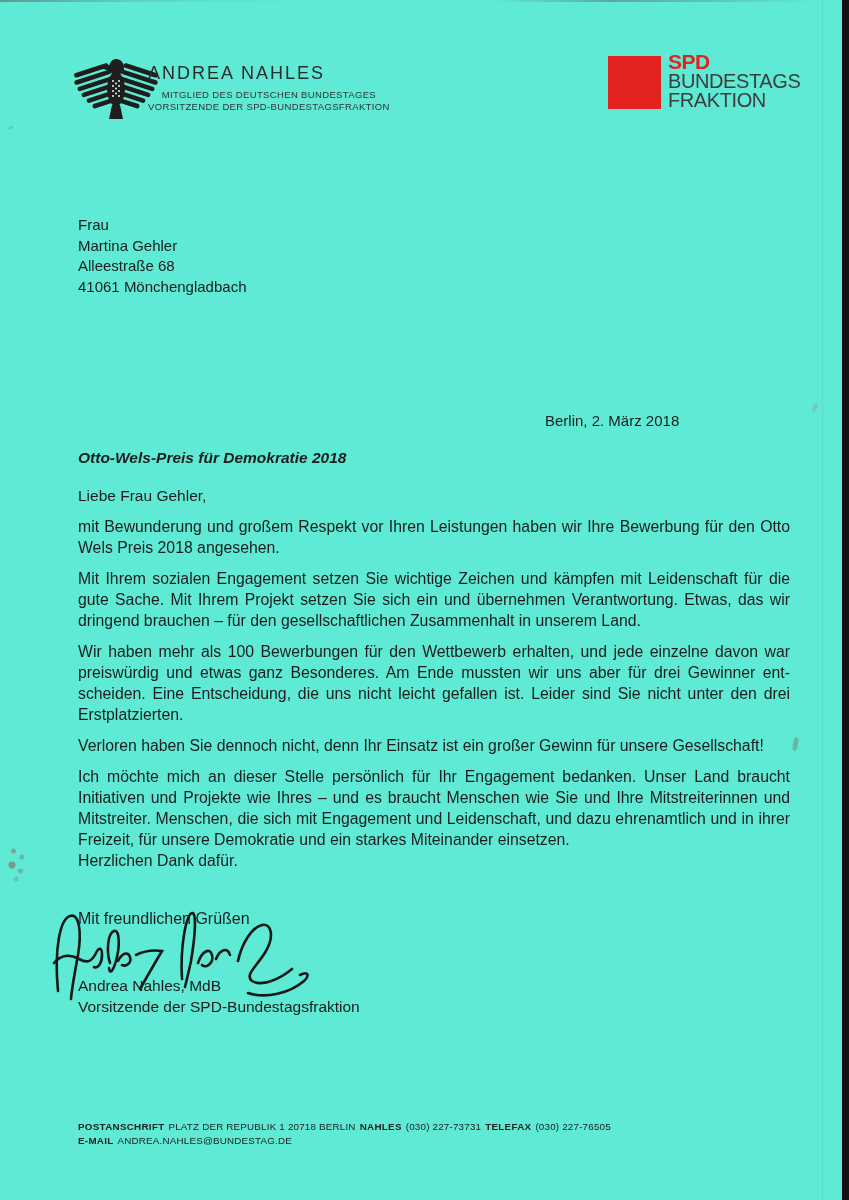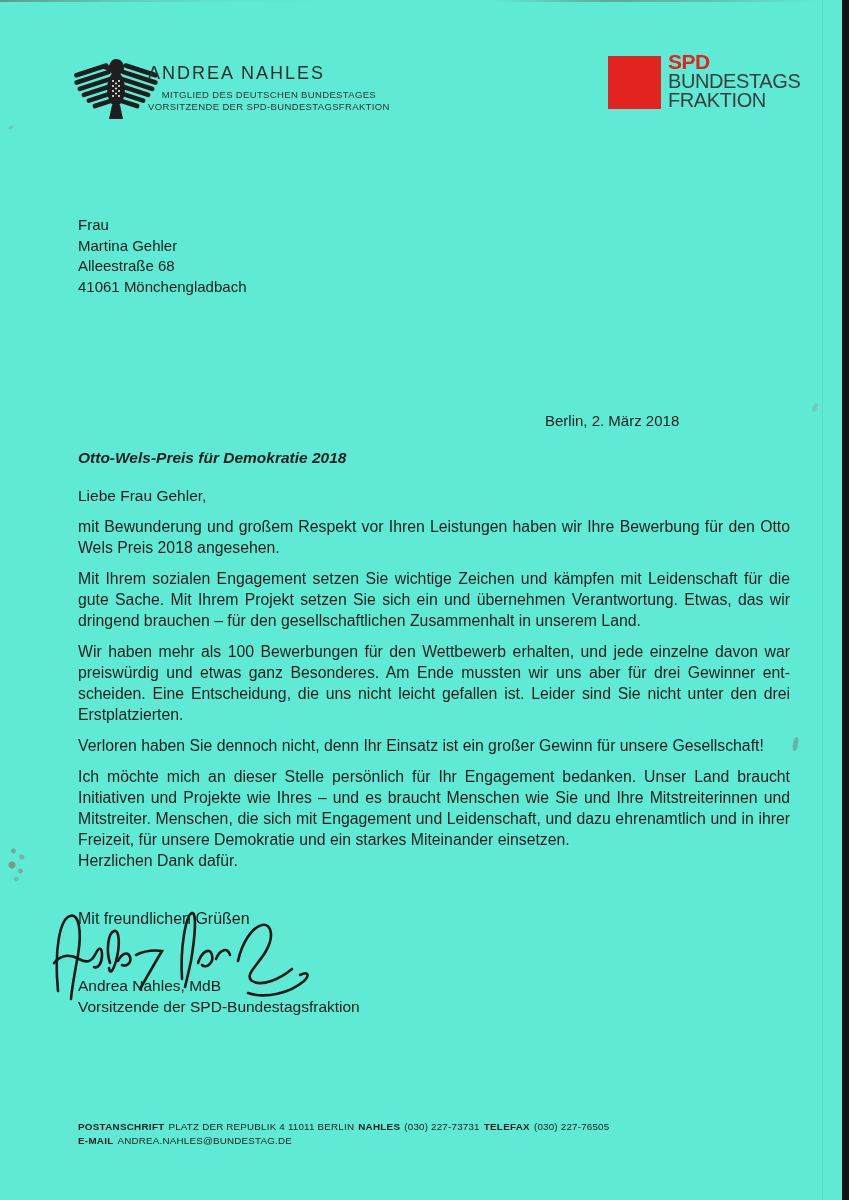--- a/index.html
+++ b/index.html
@@ -167,20 +167,20 @@
     </svg>
   </div>
 
   <div class="sig-block">
     <div>Andrea Nahles, MdB</div>
     <div>Vorsitzende der SPD-Bundestagsfraktion</div>
   </div>
 
   <div class="footer">
     <div>
-      <b><span>POSTANSCHRIFT</span></b><span>PLATZ DER REPUBLIK 4 11011 BERLIN</span><b><span>NAHLES</span></b><span>(030) 227-73731</span><b><span>TELEFAX</span></b><span>(030) 227-76505</span>
+      <b><span>POSTANSCHRIFT</span></b><span>PLATZ DER REPUBLIK 1 20718 BERLIN</span><b><span>NAHLES</span></b><span>(030) 227-73731</span><b><span>TELEFAX</span></b><span>(030) 227-76505</span>
     </div>
     <div>
       <b><span>E-MAIL</span></b><span>ANDREA.NAHLES@BUNDESTAG.DE</span>
     </div>
   </div>
 
 </div>
 
 </body></html>

